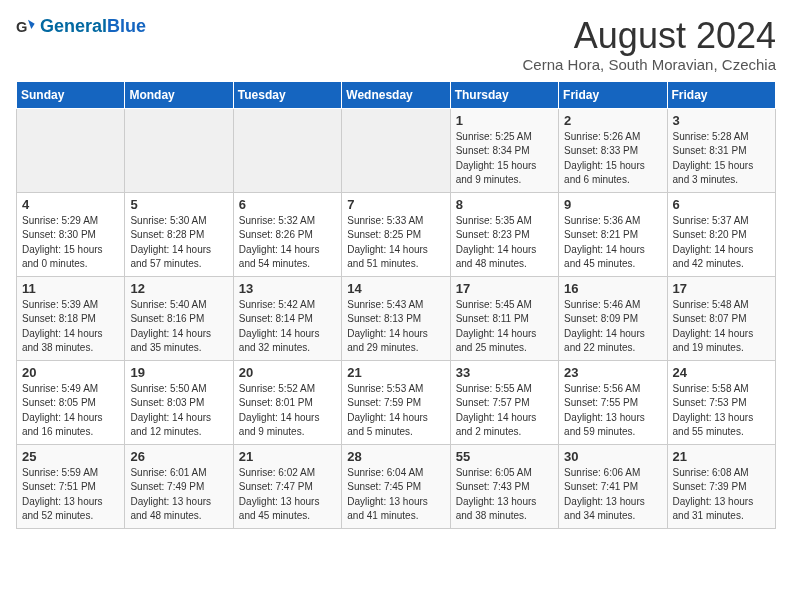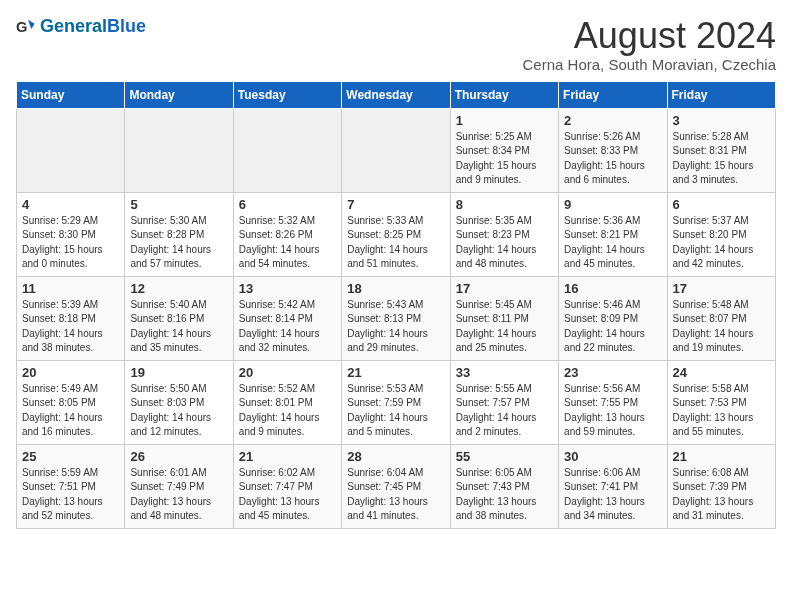--- a/index.html
+++ b/index.html
@@ -176,21 +176,21 @@
         </td>
         <td>
           <span class="day-number">12</span>
           <div class="cell-text">Sunrise: 5:40 AM<br>Sunset: 8:16 PM<br>Daylight: 14 hours and 35 minutes.</div>
         </td>
         <td>
           <span class="day-number">13</span>
           <div class="cell-text">Sunrise: 5:42 AM<br>Sunset: 8:14 PM<br>Daylight: 14 hours and 32 minutes.</div>
         </td>
         <td>
-          <span class="day-number">18</span>
+          <span class="day-number">14</span>
           <div class="cell-text">Sunrise: 5:43 AM<br>Sunset: 8:13 PM<br>Daylight: 14 hours and 29 minutes.</div>
         </td>
         <td>
           <span class="day-number">17</span>
           <div class="cell-text">Sunrise: 5:45 AM<br>Sunset: 8:11 PM<br>Daylight: 14 hours and 25 minutes.</div>
         </td>
         <td>
           <span class="day-number">16</span>
           <div class="cell-text">Sunrise: 5:46 AM<br>Sunset: 8:09 PM<br>Daylight: 14 hours and 22 minutes.</div>
         </td>

